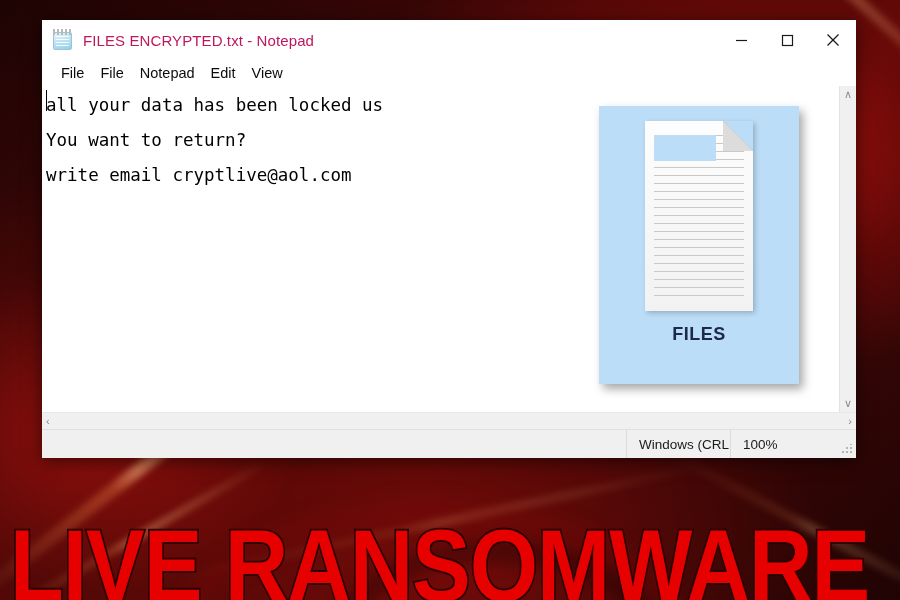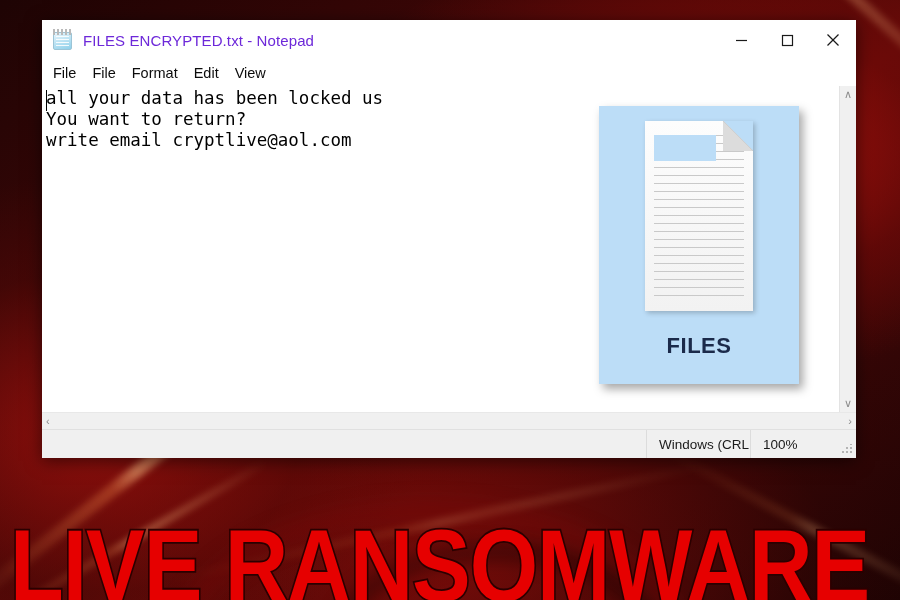--- a/index.html
+++ b/index.html
@@ -59,47 +59,47 @@
   }
   .np-icon .spiral {
     position:absolute; left:1px; top:0px; width:19px; height:6px;
     background:repeating-linear-gradient(90deg,#b9b9b9 0 2px, rgba(0,0,0,0) 2px 4px);
   }
   .np-icon .sheet {
     position:absolute; left:4px; top:7px; width:13px; height:11px;
     background:repeating-linear-gradient(180deg, rgba(255,255,255,.85) 0 1px, rgba(0,0,0,0) 1px 3px);
   }
   .title-text {
-    font-size:15px; color:#6d28d9; white-space:nowrap;
+    font-size:15px; color:#be185d; white-space:nowrap;
     letter-spacing:.1px;
   }
   .win-controls { margin-left:auto; display:flex; height:40px; }
   .win-btn {
     width:46px; height:40px; display:flex; align-items:center; justify-content:center;
     color:#1a1a1a;
   }
   .win-btn svg { display:block; }
 
   .menubar {
     height:26px; flex:0 0 26px; display:flex; align-items:center;
-    padding-left:4px; background:#ffffff; gap:2px;
+    padding-left:12px; background:#ffffff; gap:2px;
   }
   .menu-item {
     font-size:14.5px; color:#0b0b0b; padding:2px 7px; white-space:nowrap;
   }
 
   
   .editor-wrap { flex:1 1 auto; display:flex; min-height:0; position:relative; }
   .editor {
     flex:1 1 auto; position:relative; background:#fff; overflow:hidden;
     padding:2px 0 0 4px;
   }
   .note-text {
     font-family:"DejaVu Sans Mono", monospace;
-    font-size:17.5px; line-height:21px; color:#000;
+    font-size:17.5px; line-height:35px; color:#000;
     white-space:pre; position:relative; z-index:2;
   }
   .caret {
     position:absolute; left:4px; top:4px; width:1px; height:21px;
     background:#000; z-index:3;
   }
 
   
   .files-card {
     position:absolute; left:557px; top:20px; width:200px; height:278px;
@@ -124,23 +124,23 @@
   }
   .doc-glyph .lines {
     position:absolute; left:9px; top:14px; right:9px; bottom:10px;
     background:repeating-linear-gradient(180deg, #c9c9c9 0 1px, rgba(0,0,0,0) 1px 8px);
   }
   .doc-glyph .lines-short {
     position:absolute; left:9px; top:14px; width:62px; height:26px;
     background:#bcddf7;
   }
   .files-caption {
-    margin-top:22px; text-align:center;
+    margin-top:10px; text-align:center;
     font-family:"Liberation Sans", sans-serif;
-    font-weight:bold; font-size:22px; line-height:26px;
+    font-weight:bold; font-size:18px; line-height:26px;
     color:#1b2a4a; letter-spacing:.5px;
   }
 
   
   .vscroll {
     flex:0 0 17px; background:#f0f0f0; border-left:1px solid #e3e3e3;
     display:flex; flex-direction:column; justify-content:space-between; align-items:center;
     padding:3px 0;
   }
   .sb-arrow { color:#8c8c8c; font-size:11px; line-height:1; user-select:none; }
@@ -158,21 +158,21 @@
     border-top:1px solid #e0e0e0;
     display:flex; align-items:stretch; font-size:13.5px; color:#1a1a1a;
   }
   .status-spacer { flex:1 1 auto; }
   .status-cell {
     display:flex; align-items:center; padding:0 12px;
     border-left:1px solid #dcdcdc; white-space:nowrap; overflow:hidden;
   }
   .status-cell.encoding { width:104px; }
   .status-cell.lncol    { width:122px; }
-  .status-cell.zoom     { width:106px; position:relative; }
+  .status-cell.zoom     { width:126px; position:relative; }
   .grip {
     position:absolute; right:4px; bottom:4px; width:10px; height:10px;
     background:
       radial-gradient(circle 1px at 1px 8px, #b4b4b4 99%, transparent),
       radial-gradient(circle 1px at 5px 8px, #b4b4b4 99%, transparent),
       radial-gradient(circle 1px at 9px 8px, #b4b4b4 99%, transparent),
       radial-gradient(circle 1px at 5px 4px, #b4b4b4 99%, transparent),
       radial-gradient(circle 1px at 9px 4px, #b4b4b4 99%, transparent),
       radial-gradient(circle 1px at 9px 0px, #b4b4b4 99%, transparent);
   }
@@ -245,21 +245,21 @@
             <line x1="1.5" y1="1.5" x2="12.5" y2="12.5" stroke="#1a1a1a" stroke-width="1.3"></line>
             <line x1="12.5" y1="1.5" x2="1.5" y2="12.5" stroke="#1a1a1a" stroke-width="1.3"></line>
           </svg>
         </div>
       </div>
     </div>
 
     <div class="menubar">
       <div class="menu-item">File</div>
       <div class="menu-item">File</div>
-      <div class="menu-item">Format</div>
+      <div class="menu-item">Notepad</div>
       <div class="menu-item">Edit</div>
       <div class="menu-item">View</div>
     </div>
 
     <div class="editor-wrap">
       <div class="editor">
         <div class="caret"></div>
         <div class="note-text">all your data has been locked us
 You want to return?
 write email cryptlive@aol.com</div>

